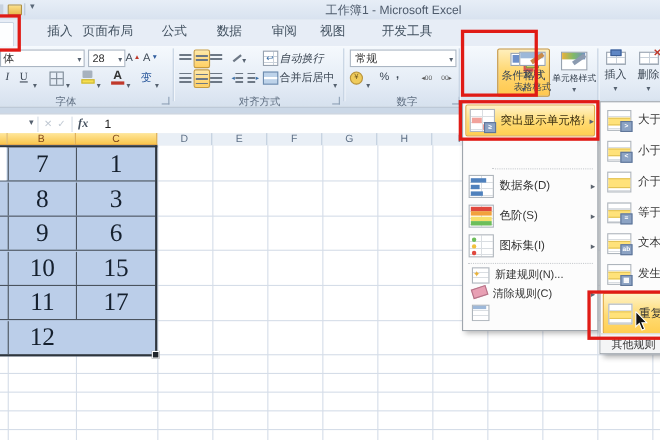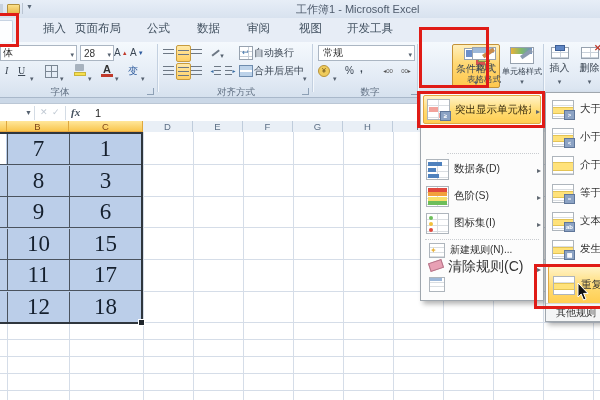--- a/index.html
+++ b/index.html
@@ -135,21 +135,21 @@
     <span id="win-title">工作簿1 - Microsoft Excel</span>
   </div>
 
   <div id="tabrow">
     <div id="home-tab-stub"></div>
     <span class="tab" style="left:43px">插入</span>
     <span class="tab" style="left:75px">页面布局</span>
     <span class="tab" style="left:147px">公式</span>
     <span class="tab" style="left:197px">数据</span>
     <span class="tab" style="left:247px">审阅</span>
-    <span class="tab" style="left:299px">视图</span>
+    <span class="tab" style="left:291px">视图</span>
     <span class="tab" style="left:347px">开发工具</span>
   </div>
 
   <div id="ribbon">
 
     
     <div class="inbox" style="left:0;top:3px;width:73px;height:14px;padding-left:2px;">
       <span>体</span>
       <span class="dar" style="margin-left:auto;margin-right:2px;"></span>
     </div>
@@ -199,21 +199,21 @@
       </div>
     <div class="sbtn" style="left:190px;top:3px;">
         <div class="stripes" style="height:7px;"></div>
       </div>
     <div class="sbtn" style="left:211px;top:3px;">
       <div style="width:9px;height:1.5px;background:#6D7885;transform:rotate(-38deg);"></div>
       <span class="dar"></span>
       </div>
     <div class="abs mini cellgrid" style="left:239px;top:4px;">
       <span class="abs" style="left:2px;top:1px;font-size:8px;color:#3A6EA5;">↩</span></div>
-    <div class="rsm" style="left:254px;top:3px;">自动换行</div>
+    <div class="rsm" style="left:254px;top:3px;font-style:italic;">自动换行</div>
 
     <div class="sbtn" style="left:162px;top:21px;">
         <div class="stripes"></div>
       </div>
     <div class="sbtn on" style="left:176px;top:21px;">
         <div class="stripes"></div>
       </div>
     <div class="sbtn" style="left:190px;top:21px;">
         <div class="stripes"></div>
       </div>
@@ -370,21 +370,20 @@
       <div class="srow" style="top:94.5px;">
           <span class="scell" style="left:7px;width:62px;">10</span>
           <span class="scell" style="left:69px;width:72px;">15</span>
         </div>
       <div class="srow" style="top:126px;">
           <span class="scell" style="left:7px;width:62px;">11</span>
           <span class="scell" style="left:69px;width:72px;">17</span>
         </div>
       <div class="srow last" style="top:157.5px;">
           <span class="scell" style="left:7px;width:62px;">12</span>
-          <span class="scell" style="left:69px;width:72px;">18</span>
         </div>
       <div id="active-cell"></div>
       <div id="fill-handle"></div>
     </div>
   </div>
 
   <div class="panel" style="left:420px;top:92px;width:122px;height:207px;z-index:50;">
     <div class="mitem hl" style="top:2px;height:27px;">
       <div class="mi">
         <div class="ov" style="left:1px;top:7px;width:9px;height:5px;background:#F2A29B;"></div>
@@ -422,21 +421,21 @@
       </div>
       <span class="lbl">图标集(I)</span>
       <span class="sar"></span>
     </div>
     <div class="msep" style="top:146px;left:4px;"></div>
     <div class="mitem" style="top:149px;height:16px;font-size:10px;">
       <div class="msm">
         <span class="ov" style="right:-3px;top:-4px;font-size:8px;color:#E8B23A;">✦</span></div>
       <span class="lbl">新建规则(N)...</span>
     </div>
-    <div class="mitem" style="top:166px;height:16px;font-size:14px;">
+    <div class="mitem" style="top:166px;height:16px;font-size:10px;">
       <div class="msm" style="border:none;background:none;">
         <div class="ov" style="left:0;top:3px;width:12px;height:7px;background:#E8A0B4;border:1px solid #B47488;transform:rotate(-18deg);"></div>
         </div>
       <span class="lbl">清除规则(C)</span>
       <span class="sar"></span>
     </div>
     <div class="mitem" style="top:183px;height:16px;font-size:10px;">
       <div class="msm">
         <div class="ov" style="left:0;top:0;width:12px;height:3px;background:#9DB8D9;"></div>
         </div>

